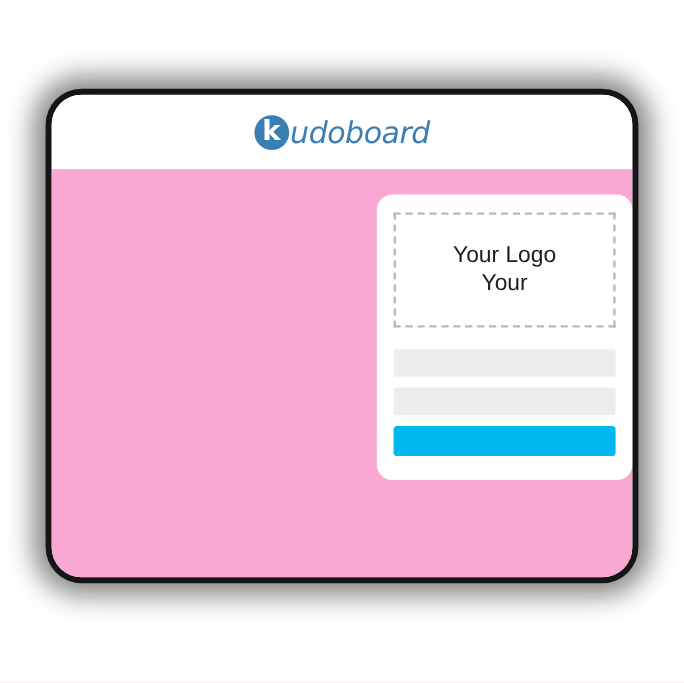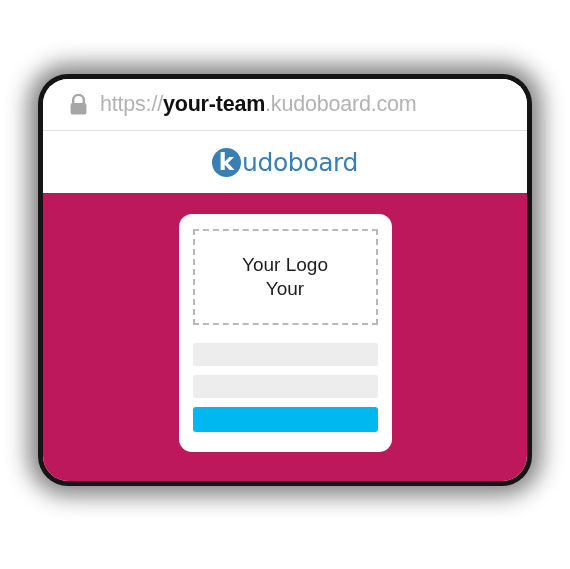--- a/index.html
+++ b/index.html
@@ -109,28 +109,29 @@
     text-align: center;
     font-weight: 600;
     margin-right: 1px;
     font-family: "DejaVu Sans", sans-serif;
   }
   .logo-text {
     font-size: 25px;
     color: #3a7fb4;
     letter-spacing: -0.4px;
     font-family: "DejaVu Sans", sans-serif;
+    font-style: italic;
   }
 
   
   .page-body {
     flex: 1 1 auto;
-    background: #be185d;
-    display: flex;
-    justify-content: center;
+    background: #f9a8d4;
+    display: flex;
+    justify-content: flex-end;
     padding-top: 21px;
     box-sizing: border-box;
   }
 
   
   .card {
     width: 213px;
     background: #ffffff;
     border-radius: 13px;
     padding: 15px 14px 15px 14px;
@@ -188,29 +189,20 @@
 </head>
 <body>
 
 <div id="stage">
 
   <div class="device-shadow"></div>
 
   <div class="device-frame">
     <div class="browser">
 
-      <div class="urlbar">
-        <svg class="lock-icon" viewBox="0 0 19 22">
-          <path d="M4.2 9.2 V6.2 a5.3 5.3 0 0 1 10.6 0 V9.2" fill="none" stroke="#a6a6a6" stroke-width="2.4"></path>
-          <rect x="1.6" y="9.0" width="15.8" height="11.6" rx="2.2" fill="#a6a6a6"></rect>
-        </svg>
-        <div class="url-text">
-          <span class="url-scheme">https://</span><span class="url-sub">your-team</span><span class="url-domain">.kudoboard.com</span>
-        </div>
-      </div>
 
       <div class="site-header">
         <div class="logo-wrap">
           <div class="logo-mark">k</div>
           <div class="logo-text">udoboard</div>
         </div>
       </div>
 
       <div class="page-body">
         <div class="card">

